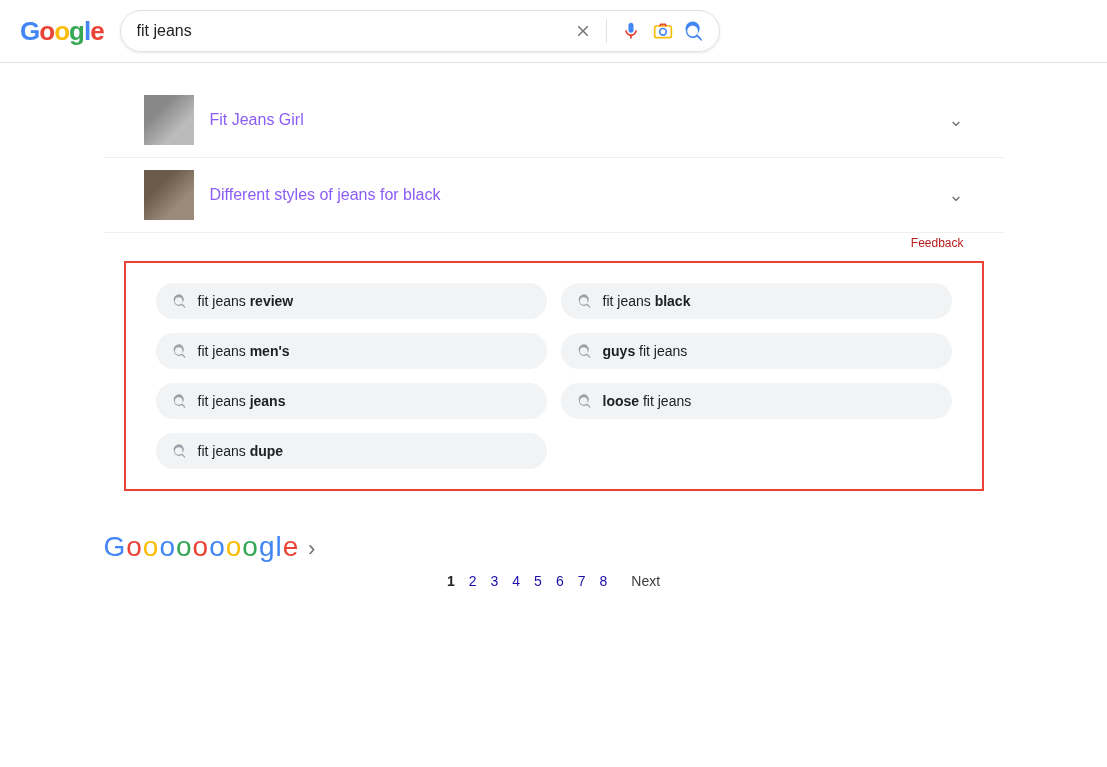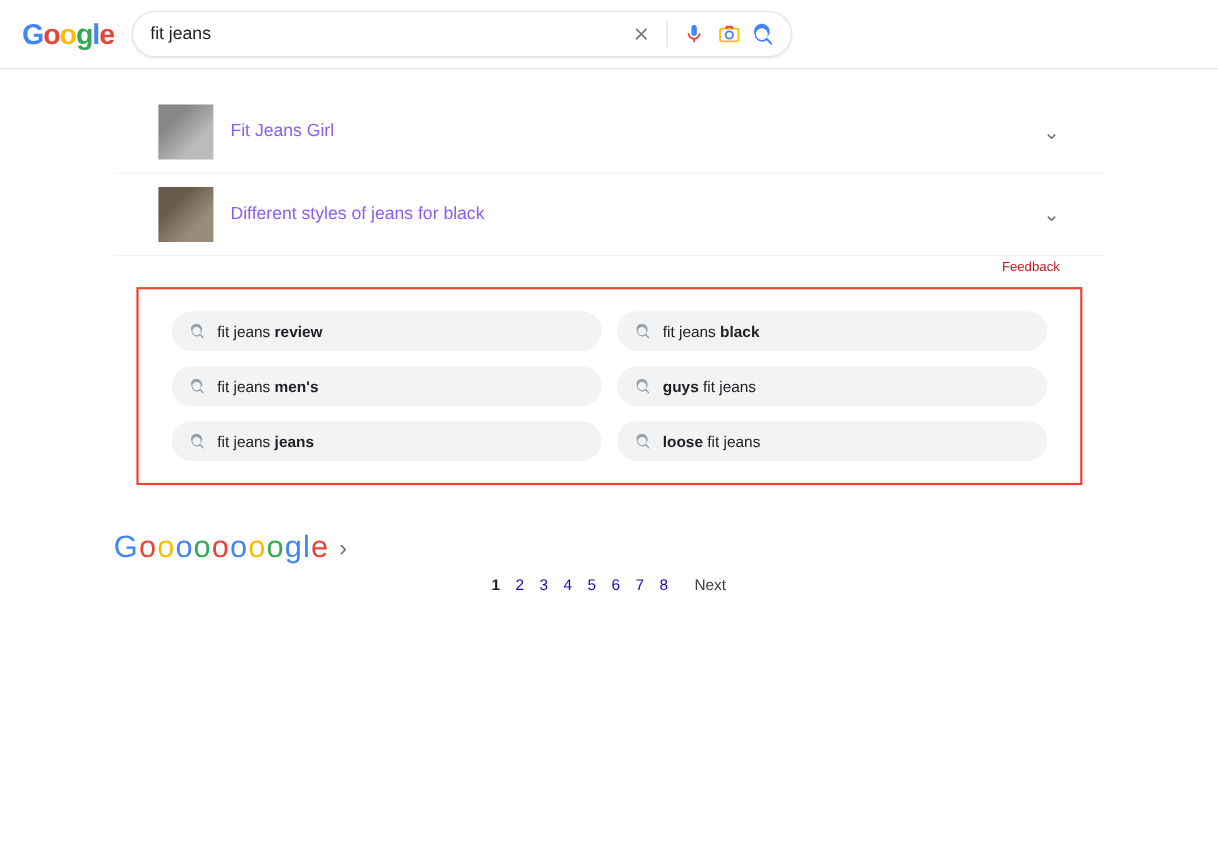--- a/index.html
+++ b/index.html
@@ -343,20 +343,26 @@
         </svg>
         <span>fit jeans <strong>jeans</strong></span>
       </div>
       <div class="chip">
         <svg class="chip-search-icon" width="14" height="14" viewBox="0 0 24 24" fill="#9aa0a6">
           <path d="M21.53 20.47l-4.69-4.69A8.5 8.5 0 1 0 3.5 12a8.5 8.5 0 0 0 13.28 6.84l4.69 4.69a.75.75 0 0 0 1.06-1.06zM5 12a6.5 6.5 0 1 1 13 0A6.5 6.5 0 0 1 5 12z"></path>
         </svg>
         <span><strong>loose</strong> fit jeans</span>
       </div>
 
+      <div class="chip chip-full">
+        <svg class="chip-search-icon" width="14" height="14" viewBox="0 0 24 24" fill="#9aa0a6">
+          <path d="M21.53 20.47l-4.69-4.69A8.5 8.5 0 1 0 3.5 12a8.5 8.5 0 0 0 13.28 6.84l4.69 4.69a.75.75 0 0 0 1.06-1.06zM5 12a6.5 6.5 0 1 1 13 0A6.5 6.5 0 0 1 5 12z"></path>
+        </svg>
+        <span>fit jeans <strong>dupe</strong></span>
+      </div>
 
     </div>
   </div>
 
   
   <div class="pagination-section">
     <div class="goooooogle">
       <span class="g1">G</span><span class="g2">o</span><span class="g3">o</span><span class="g4">o</span><span class="g5">o</span><span class="g6">o</span><span class="g7">o</span><span class="g8">o</span><span class="g9">o</span><span class="g10">g</span><span class="g1">l</span><span class="g2">e</span>
       <span class="g-chevron">›</span>
     </div>

